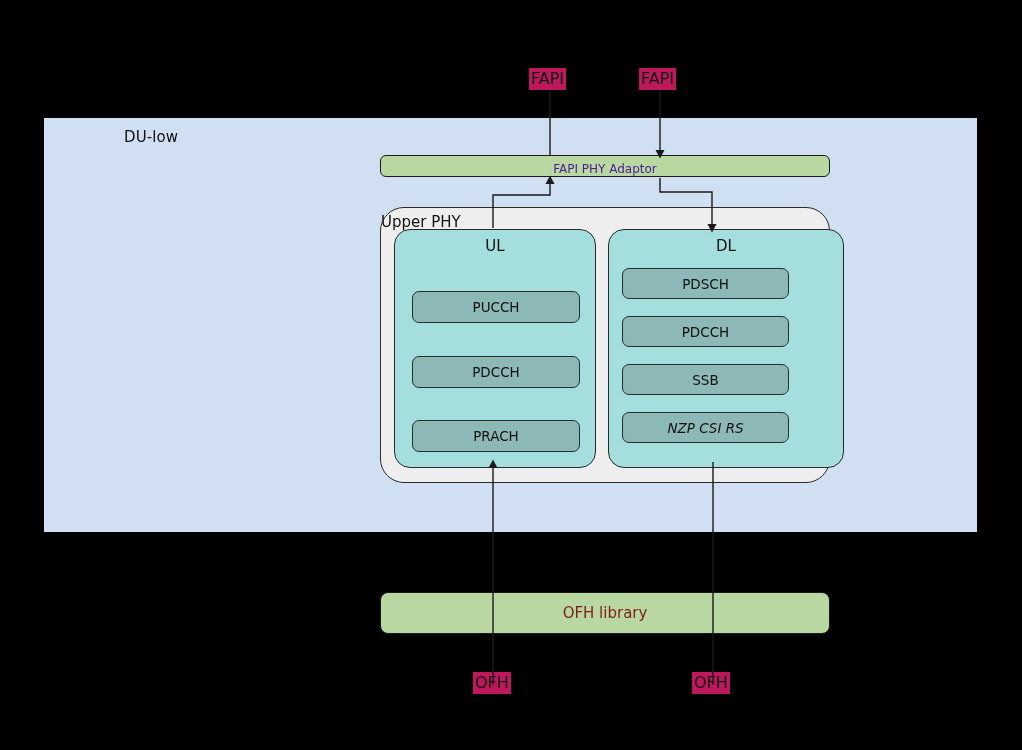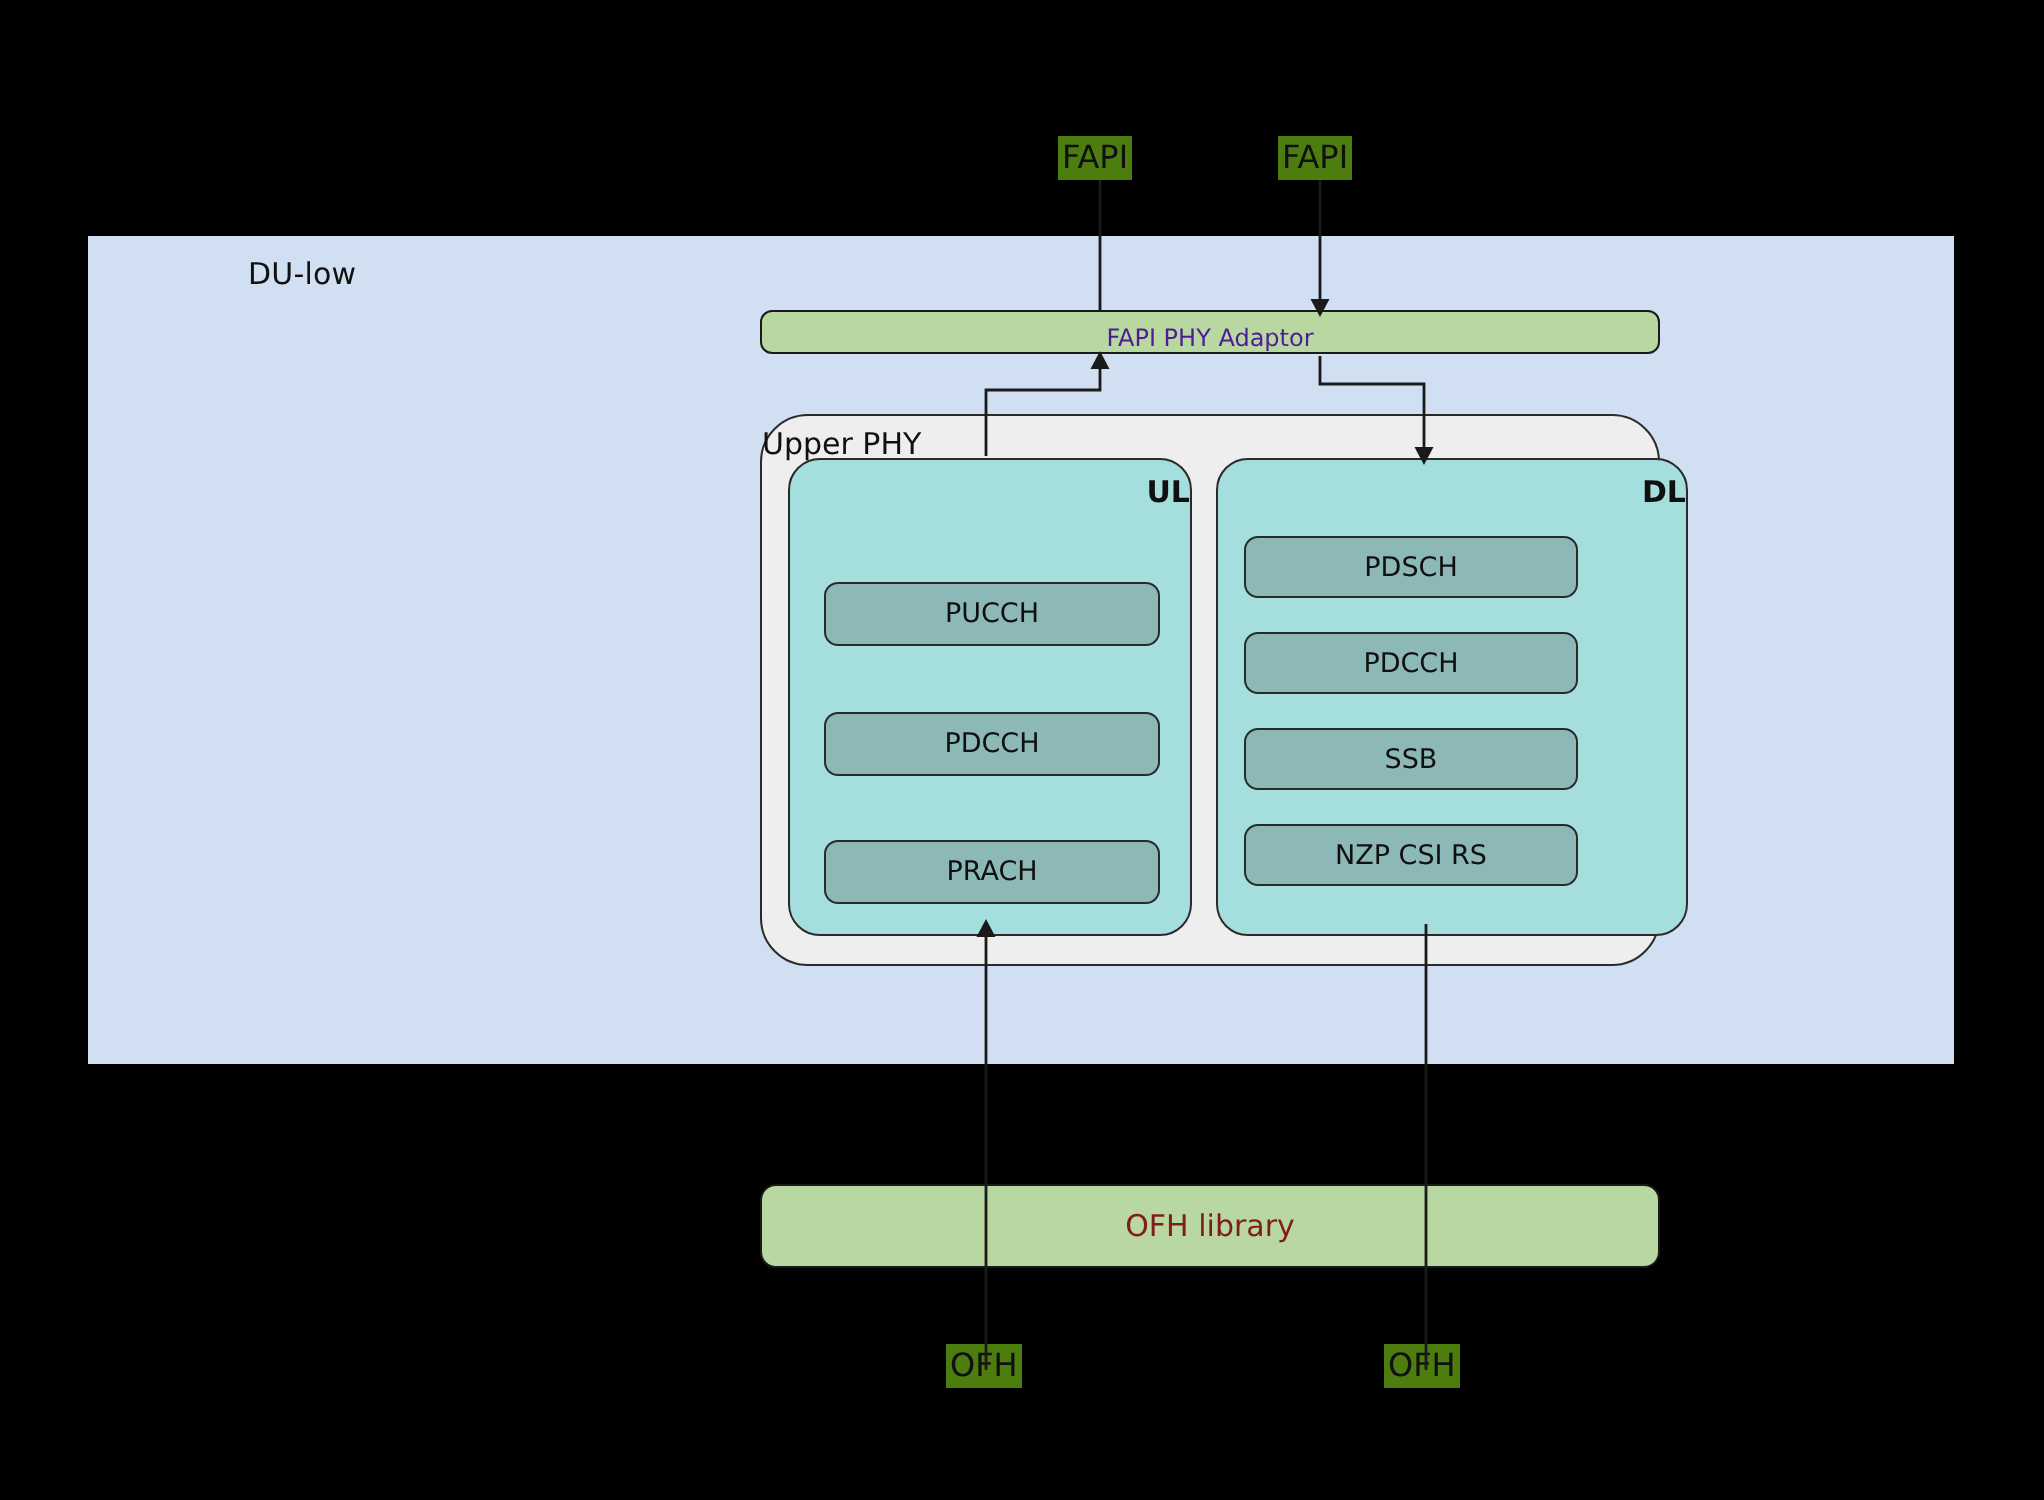--- a/index.html
+++ b/index.html
@@ -90,24 +90,23 @@
     border-radius: 16px;
     box-sizing: border-box;
   }
   .lane-ul { left: 13px; top: 21px; width: 202px; height: 239px; }
   .lane-dl { left: 227px; top: 21px; width: 236px; height: 239px; }
   .lane-title {
     position: absolute;
     left: 0;
     top: 7px;
     width: 100%;
-    text-align: right;
-    font-size: 15px;
-    color: #101010;
-    font-weight: bold;
+    text-align: center;
+    font-size: 15px;
+    color: #101010;
   }
 
   
   .chip {
     position: absolute;
     background: #8cb8b8;
     border: 1.2px solid #2a2a2a;
     border-radius: 7px;
     box-sizing: border-box;
     display: flex;
@@ -134,21 +133,21 @@
     display: flex;
     align-items: center;
     justify-content: center;
     font-size: 15px;
     color: #7f1d1d;
   }
 
   
   .edge-label {
     position: absolute;
-    background: #4d7c0f;
+    background: #be185d;
     color: #101010;
     font-size: 16px;
     line-height: 20px;
     padding: 1px 2px;
     white-space: nowrap;
   }
 
   
   .connectors {
     position: absolute;
@@ -199,21 +198,21 @@
       <div class="lane-title">DL</div>
       <div class="chip chip-dl" style="top:38px;">
         <span>PDSCH</span>
       </div>
       <div class="chip chip-dl" style="top:86px;">
         <span>PDCCH</span>
       </div>
       <div class="chip chip-dl" style="top:134px;">
         <span>SSB</span>
       </div>
-      <div class="chip chip-dl" style="top:182px;">
+      <div class="chip chip-dl" style="top:182px;font-style:italic;">
         <span>NZP CSI RS</span>
       </div>
     </div>
   </div>
 
   <div class="ofh-library">
     <span>OFH library</span>
   </div>
 
   <div class="edge-label" style="left:473px; top:672px;">OFH</div>

